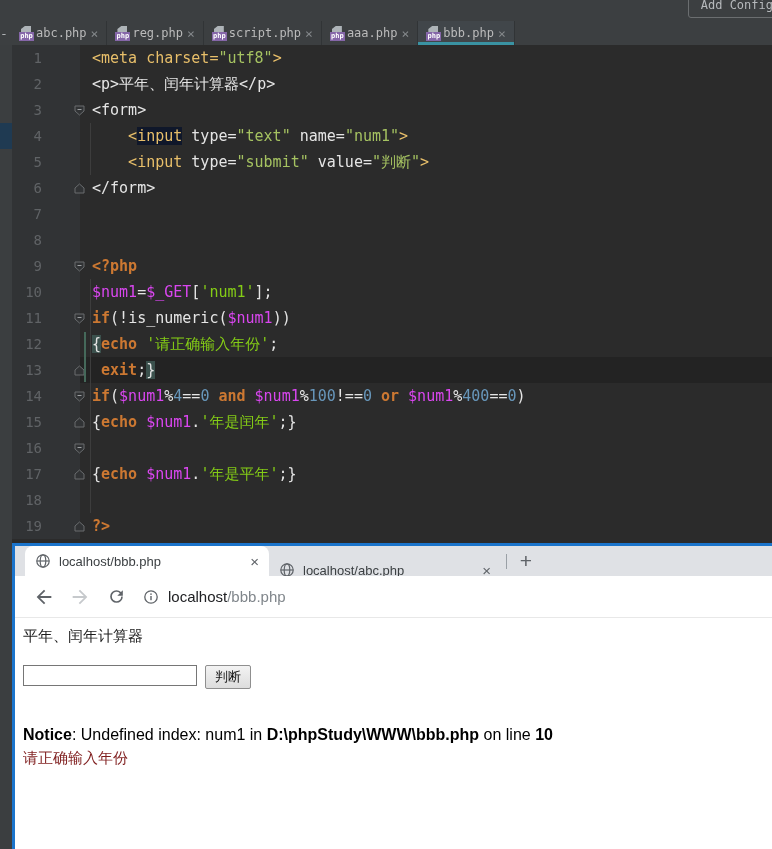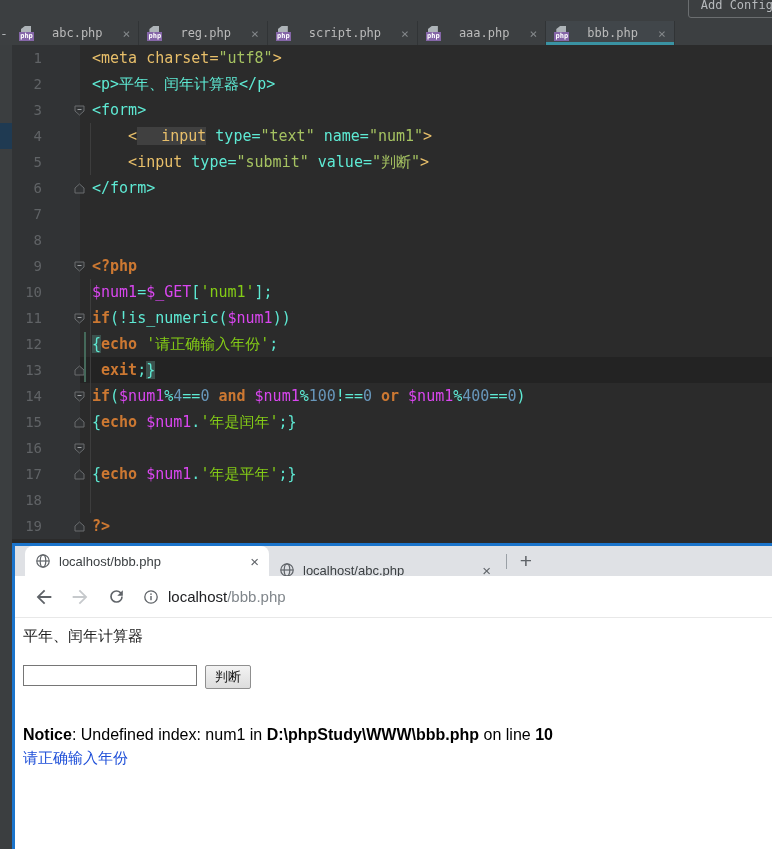--- a/index.html
+++ b/index.html
@@ -7,21 +7,21 @@
   body { font-family:"Liberation Sans", sans-serif; background:#2b2b2b; }
   .screen { position:relative; width:772px; height:849px; overflow:hidden; background:#2b2b2b; }
 
   
   .ide-header { position:absolute; top:0; left:0; right:0; height:45px; background:#3c3f41; }
   .add-config { position:absolute; top:-9px; right:-14px; height:27px; line-height:30px; padding:0 12px;
     border:1px solid #6b6e70; border-radius:3px; color:#b6b9bc; background:#3c3f41;
     font:12px "DejaVu Sans Mono", monospace; white-space:nowrap; }
   .tab-overflow-dash { position:absolute; left:0; bottom:4px; color:#aeb1b4; font:13px "DejaVu Sans Mono", monospace; }
   .ide-tabs { position:absolute; left:11px; right:0; bottom:0; height:24px; display:flex; }
-  .ide-tab { display:flex; align-items:center; gap:18px; padding:0 8px; border-right:1px solid #313436;
+  .ide-tab { display:flex; align-items:center; gap:2px; padding:0 8px; border-right:1px solid #313436;
     color:#bbbbbb; font:12px "DejaVu Sans Mono", monospace; cursor:default; }
   .ide-tab.active { background:#41464a; box-shadow: inset 0 -3px 0 #3a93a3; }
   .ide-tab .close { color:#868a8d; font-size:13px; margin-left:2px; }
   .phpicon { position:relative; width:15px; height:15px; flex:none; }
   .phpicon .page { position:absolute; top:0; left:2px; width:10px; height:8px; background:#aeb4b8;
     clip-path:polygon(0 45%, 45% 0, 100% 0, 100% 100%, 0 100%); }
   .phpicon .badge { position:absolute; bottom:0; left:0; width:15px; height:9px; background:#8566a8;
     color:#ffffff; font:bold 7px/9px "DejaVu Sans Mono", monospace; text-align:center; }
 
   
@@ -34,22 +34,22 @@
   .gfold { flex:1; position:relative; }
   .gfold svg { position:absolute; right:-5px; top:8px; }
   .code-cell { flex:1; padding-left:12px; white-space:pre; color:#a9b7c6; }
   .code-row.cur .code-cell { background:#232323; }
   .tk-tag { color:#e8bf6a; }
   .tk-k { color:#cc7832; font-weight:bold; }
   .tk-v { color:#d946ef; }
   .tk-s { color:#84cc16; }
   .tk-hs { color:#a5c261; }
   .tk-n { color:#6897bb; }
-  .tk-d { color:#5eead4;text-align:right; }
-  .bg-word { background:#404040;padding-left:24px; }
+  .tk-d { color:#e5e5e5;text-align:right; }
+  .bg-word { background:#0f172a; }
   .bg-brace { background:#3b514d; }
   .guide { position:absolute; width:1px; background:#3d3d3d; }
   .scopebar { position:absolute; width:2px; background:#45695a; }
 
   
   .left-strip { position:absolute; left:0; top:539px; bottom:0; width:12px; background:#3b3e40; }
 
   
   .browser { position:absolute; left:12px; top:543px; right:0; bottom:0;
     border-left:3px solid #1b74cb; border-top:3px solid #1b74cb; background:#ffffff;
@@ -70,21 +70,21 @@
   .addr .path { color:#80868b; }
   .bcontent { flex:1; background:#ffffff; padding:8px; overflow:hidden; }
   .page-title { margin-top:1px; font-size:15px; color:#1c1c1c; }
   .form-row { margin-top:19px; display:flex; align-items:flex-start; }
   .year-input { width:174px; height:21px; border:1px solid #767676; background:#ffffff; }
   .judge-btn { margin-left:8px; height:24px; padding:0 9px; font-size:13px; color:#111;
     background:linear-gradient(#f3f3f3,#dddddd); border:1px solid #8f8f8f; border-radius:2px;
     font-family:"Liberation Sans", sans-serif; }
   .notice { margin-top:37px; font-size:16px; color:#000; }
   .notice b { font-weight:bold; }
-  .err-line { margin-top:5px; font-size:15px; color:#1d4ed8; }
+  .err-line { margin-top:5px; font-size:15px; color:#7f1d1d; }
 </style>
 </head>
 <body>
 
 <div class="screen">
 
   <div class="ide-header">
     <button class="add-config">Add Config</button>
     <span class="tab-overflow-dash">-</span>
     <div class="ide-tabs">

